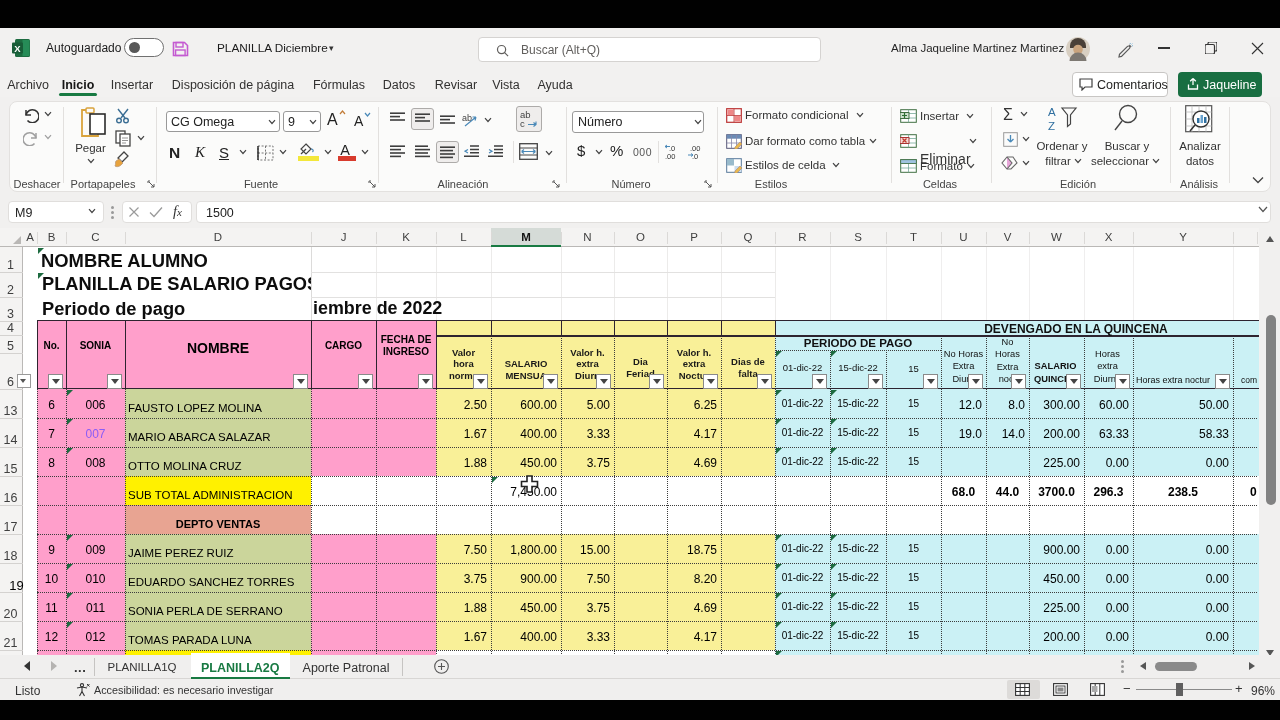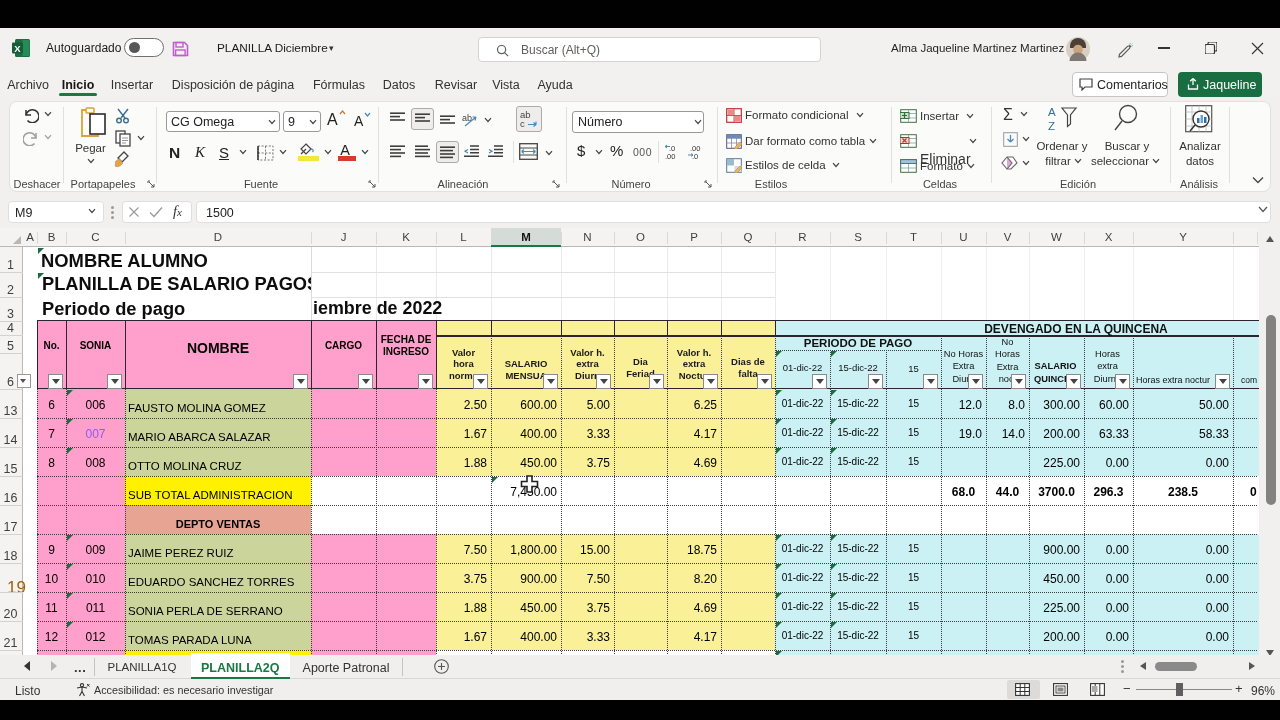--- a/index.html
+++ b/index.html
@@ -460,21 +460,21 @@
 <div class="a tc" style="left:0;top:59.5px;width:21px;height:13px;font-size:12.5px;color:#3f3f3f">3</div>
 <div class="a tc" style="left:0;top:73.5px;width:21px;height:13px;font-size:12.5px;color:#3f3f3f">4</div>
 <div class="a tc" style="left:0;top:91.5px;width:21px;height:13px;font-size:12.5px;color:#3f3f3f">5</div>
 <div class="a tc" style="left:0;top:128px;width:21px;height:13px;font-size:12.5px;color:#3f3f3f">6</div>
 <div class="a tc" style="left:0;top:157px;width:21px;height:13px;font-size:12.5px;color:#3f3f3f">13</div>
 <div class="a tc" style="left:0;top:186px;width:21px;height:13px;font-size:12.5px;color:#3f3f3f">14</div>
 <div class="a tc" style="left:0;top:215px;width:21px;height:13px;font-size:12.5px;color:#3f3f3f">15</div>
 <div class="a tc" style="left:0;top:244px;width:21px;height:13px;font-size:12.5px;color:#3f3f3f">16</div>
 <div class="a tc" style="left:0;top:273px;width:21px;height:13px;font-size:12.5px;color:#3f3f3f">17</div>
 <div class="a tc" style="left:0;top:302px;width:21px;height:13px;font-size:12.5px;color:#3f3f3f">18</div>
-<div class="a tc" style="left:0;top:331px;width:33px;height:13px;font-size:17px;color:#a16207">19</div>
+<div class="a tc" style="left:0;top:331px;width:33px;height:13px;font-size:13px;color:#000000">19</div>
 <div class="a tc" style="left:0;top:360px;width:21px;height:13px;font-size:12.5px;color:#3f3f3f">20</div>
 <div class="a tc" style="left:0;top:389px;width:21px;height:13px;font-size:12.5px;color:#3f3f3f">21</div>
 <div class="a" style="left:0;top:25px;width:23px;height:1px;background:#d4d2d0"></div>
 <div class="a" style="left:0;top:49.5px;width:23px;height:1px;background:#d4d2d0"></div>
 <div class="a" style="left:0;top:73.5px;width:23px;height:1px;background:#d4d2d0"></div>
 <div class="a" style="left:0;top:87.5px;width:23px;height:1px;background:#d4d2d0"></div>
 <div class="a" style="left:0;top:105.5px;width:23px;height:1px;background:#d4d2d0"></div>
 <div class="a" style="left:0;top:142px;width:23px;height:1px;background:#d4d2d0"></div>
 <div class="a" style="left:0;top:171px;width:23px;height:1px;background:#d4d2d0"></div>
 <div class="a" style="left:0;top:200px;width:23px;height:1px;background:#d4d2d0"></div>
@@ -699,21 +699,21 @@
 <div class="a" style="left:775.5px;top:593px;width:0;height:0;border-right:6px solid transparent;border-top:6px solid #1d6b40"></div>
 <div class="a" style="left:830.5px;top:593px;width:0;height:0;border-right:6px solid transparent;border-top:6px solid #1d6b40"></div>
 <div class="a" style="left:775.5px;top:622px;width:0;height:0;border-right:6px solid transparent;border-top:6px solid #1d6b40"></div>
 <div class="a" style="left:830.5px;top:622px;width:0;height:0;border-right:6px solid transparent;border-top:6px solid #1d6b40"></div>
 <div class="a" style="left:491.5px;top:477px;width:0;height:0;border-right:6px solid transparent;border-top:6px solid #1d6b40"></div>
 <div class="a" style="left:775.5px;top:350.5px;width:0;height:0;border-right:6px solid transparent;border-top:6px solid #1d6b40"></div>
 <div class="a" style="left:830.5px;top:350.5px;width:0;height:0;border-right:6px solid transparent;border-top:6px solid #1d6b40"></div>
 <div class="a" style="left:775.5px;top:650.5px;width:0;height:0;border-right:6px solid transparent;border-top:6px solid #1d6b40"></div>
 <div class="a tc" style="left:37px;top:398px;width:29px;height:15px;font-size:12px;font-weight:normal;color:#000;white-space:nowrap">6</div>
 <div class="a tc" style="left:66px;top:398px;width:59px;height:15px;font-size:12px;font-weight:normal;color:#000;white-space:nowrap">006</div>
-<div class="a" style="left:128px;top:402px;width:226px;height:15px;font-size:11.5px;font-weight:normal;color:#000;white-space:nowrap">FAUSTO MOLINA GOMEZ</div>
+<div class="a" style="left:128px;top:402px;width:226px;height:15px;font-size:11.5px;font-weight:normal;color:#000;white-space:nowrap">FAUSTO LOPEZ MOLINA</div>
 <div class="a tr" style="left:436px;top:398px;width:51px;height:15px;font-size:12px;font-weight:normal;color:#000;white-space:nowrap">2.50</div>
 <div class="a tr" style="left:491px;top:398px;width:66px;height:15px;font-size:12px;font-weight:normal;color:#000;white-space:nowrap">600.00</div>
 <div class="a tr" style="left:561px;top:398px;width:49px;height:15px;font-size:12px;font-weight:normal;color:#000;white-space:nowrap">5.00</div>
 <div class="a tr" style="left:667px;top:398px;width:50px;height:15px;font-size:12px;font-weight:normal;color:#000;white-space:nowrap">6.25</div>
 <div class="a tc" style="left:775px;top:398px;width:55px;height:15px;font-size:10px;font-weight:normal;color:#000;white-space:nowrap">01-dic-22</div>
 <div class="a tc" style="left:830px;top:398px;width:56px;height:15px;font-size:10px;font-weight:normal;color:#000;white-space:nowrap">15-dic-22</div>
 <div class="a tc" style="left:886px;top:398px;width:55px;height:15px;font-size:10px;font-weight:normal;color:#000;white-space:nowrap">15</div>
 <div class="a tr" style="left:941px;top:398px;width:41px;height:15px;font-size:12px;font-weight:normal;color:#000;white-space:nowrap">12.0</div>
 <div class="a tr" style="left:986px;top:398px;width:39px;height:15px;font-size:12px;font-weight:normal;color:#000;white-space:nowrap">8.0</div>
 <div class="a tr" style="left:1029px;top:398px;width:51px;height:15px;font-size:12px;font-weight:normal;color:#000;white-space:nowrap">300.00</div>

